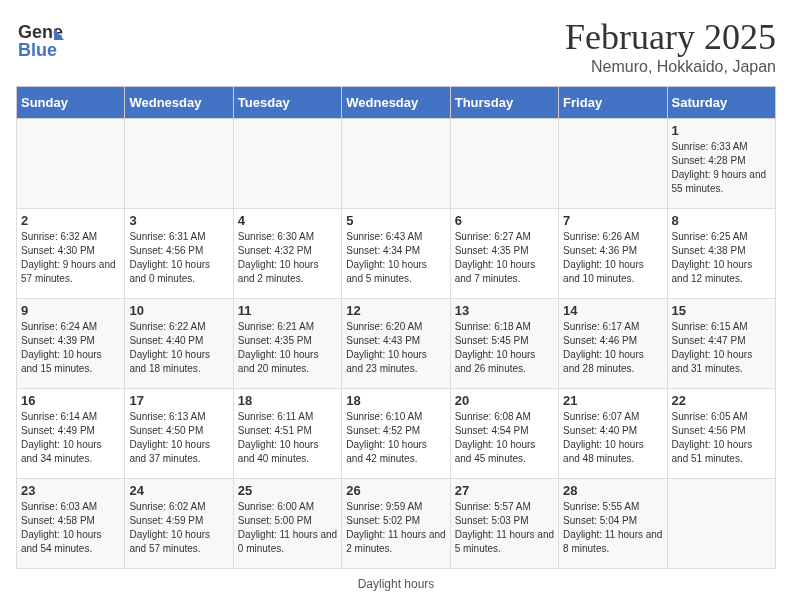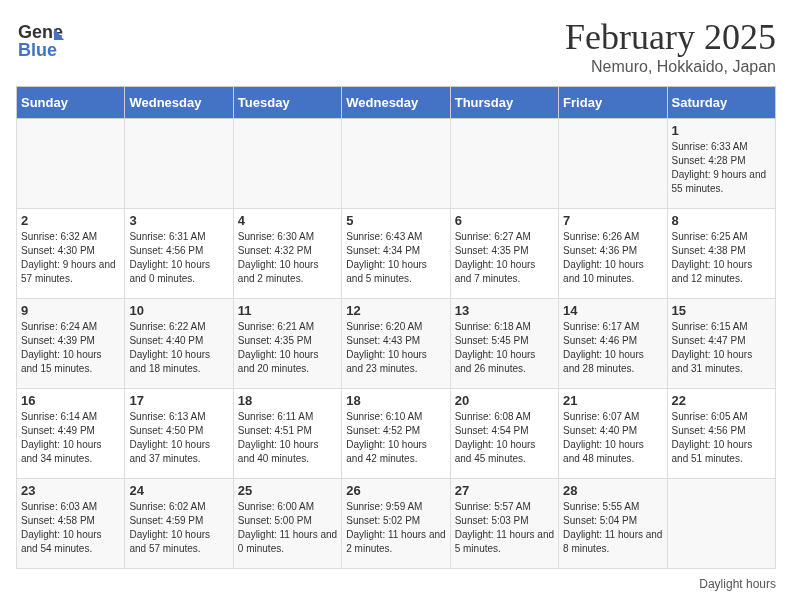--- a/index.html
+++ b/index.html
@@ -74,21 +74,21 @@
     }
     .day-info {
       font-size: 10px;
       color: #333;
       line-height: 1.4;
     }
     .footer-note {
       margin-top: 8px;
       font-size: 12px;
       color: #555;
-      text-align: right;
+      text-align: center;
     }
   </style>
 </head>
 <body>
 
 <div class="header-area">
   <div class="logo">
     <div>
       <svg width="48" height="48" viewBox="0 0 48 48">
         <text x="2" y="22" font-size="18" font-weight="bold" fill="#333" font-family="Arial">General</text>

